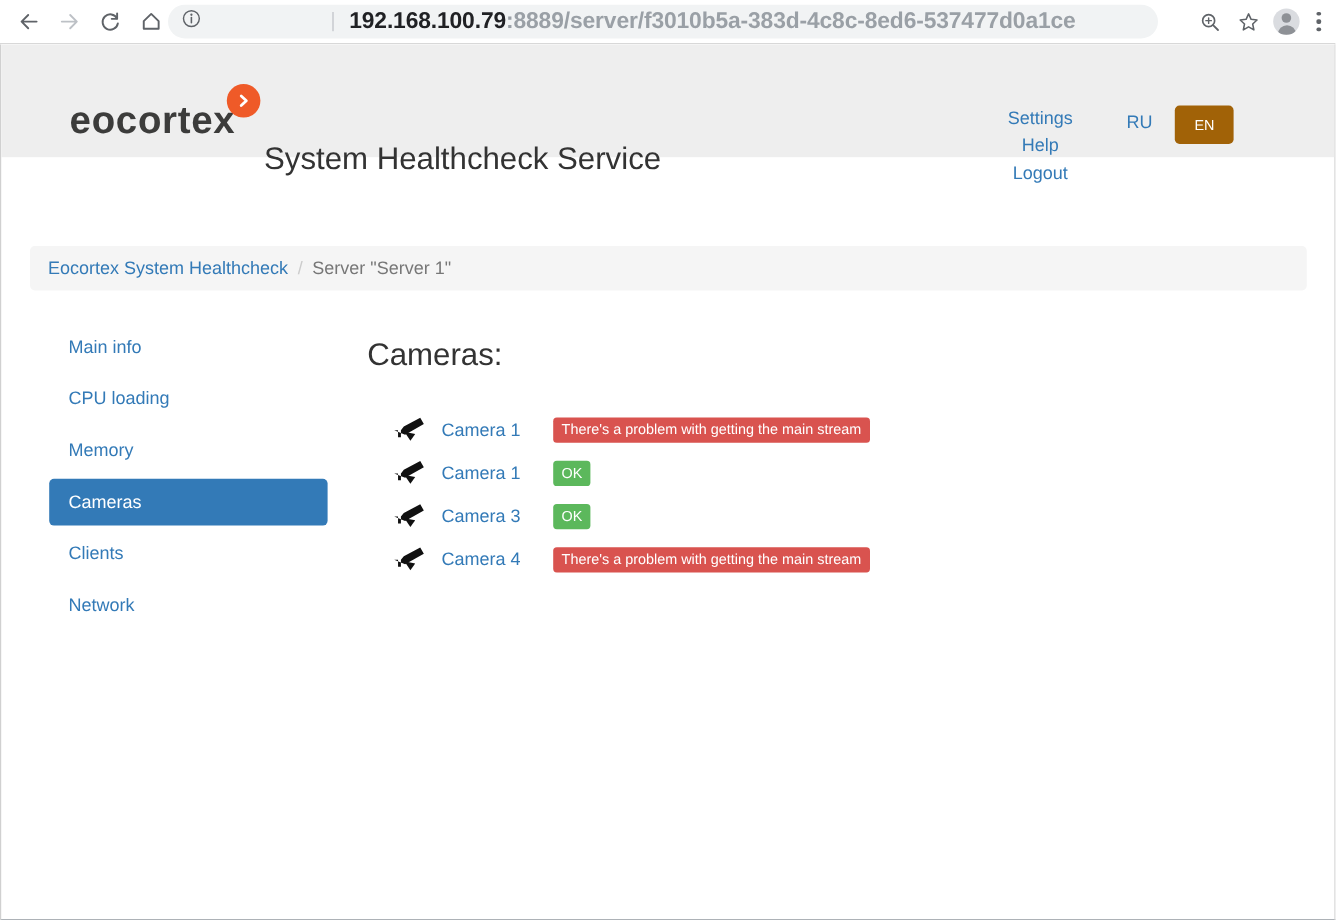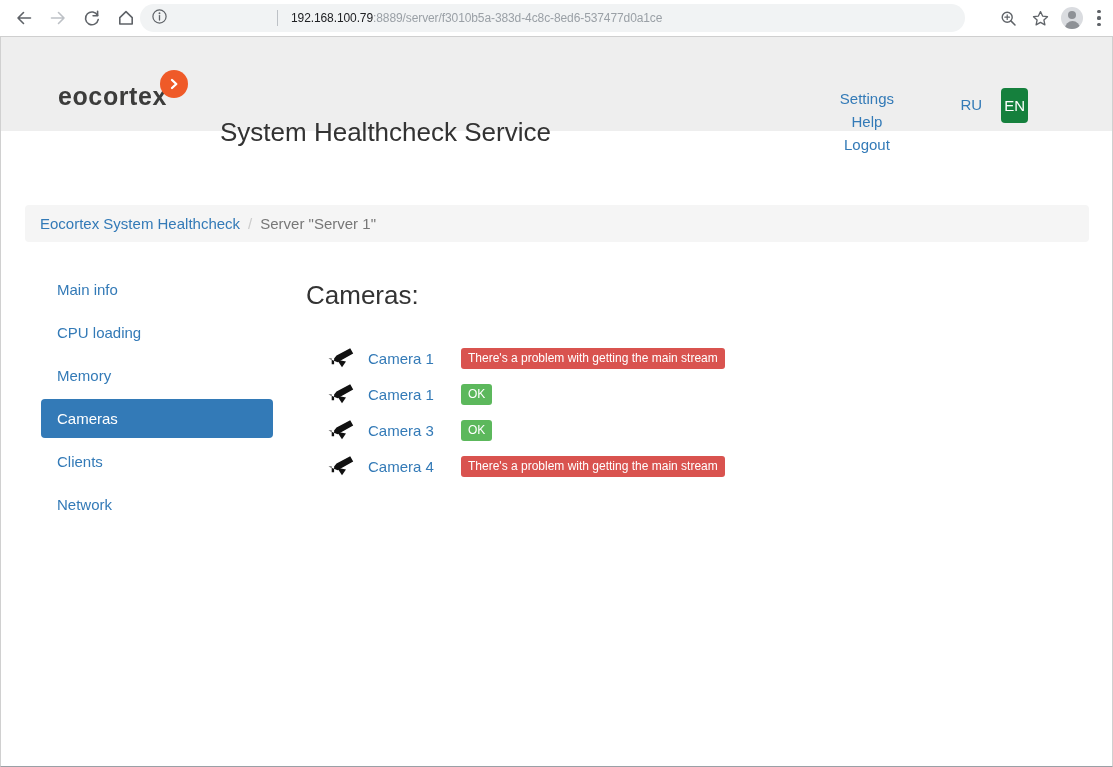--- a/index.html
+++ b/index.html
@@ -64,26 +64,27 @@
     cursor: pointer;
   }
   .omni-divider {
     width: 1px;
     height: 16px;
     background: #bdc1c6;
     margin-left: 103px;
     margin-right: 13px;
   }
   .omni-url {
-    font-size: 12px;
+    font-size: 19px;
     color: #9aa0a6;
     white-space: nowrap;
     overflow: hidden;
     letter-spacing: -0.1px;
     cursor: text;
+    font-weight: bold;
   }
   .omni-url .host { color: #202124; }
 
   .chrome-right {
     position: absolute;
     right: 4px;
     top: 3px;
     display: flex;
     align-items: center;
     gap: 2px;
@@ -150,21 +151,21 @@
     position: relative;
   }
   .logo-block {
     position: absolute;
     left: 57px;
     top: 47px;
     display: flex;
     align-items: flex-start;
   }
   .logo-text {
-    font-size: 25px;
+    font-size: 32px;
     font-weight: bold;
     color: #3c3c3b;
     letter-spacing: 0.6px;
     line-height: 1;
   }
   .logo-arrow {
     width: 28px;
     height: 28px;
     border-radius: 50%;
     background: #ef5a28;
@@ -205,24 +206,24 @@
     gap: 19px;
   }
   .lang-ru {
     font-size: 15px;
     color: #337ab7;
     text-decoration: none;
     cursor: pointer;
     padding-bottom: 3px;
   }
   .lang-en {
-    background: #15803d;
+    background: #a16207;
     color: #ffffff;
-    font-size: 15px;
-    padding: 10px 3px;
+    font-size: 12px;
+    padding: 10px 16px;
     border-radius: 4px;
     border: none;
     cursor: pointer;
     font-family: inherit;
     line-height: 1;
   }
 
   
   .breadcrumb {
     position: absolute;

